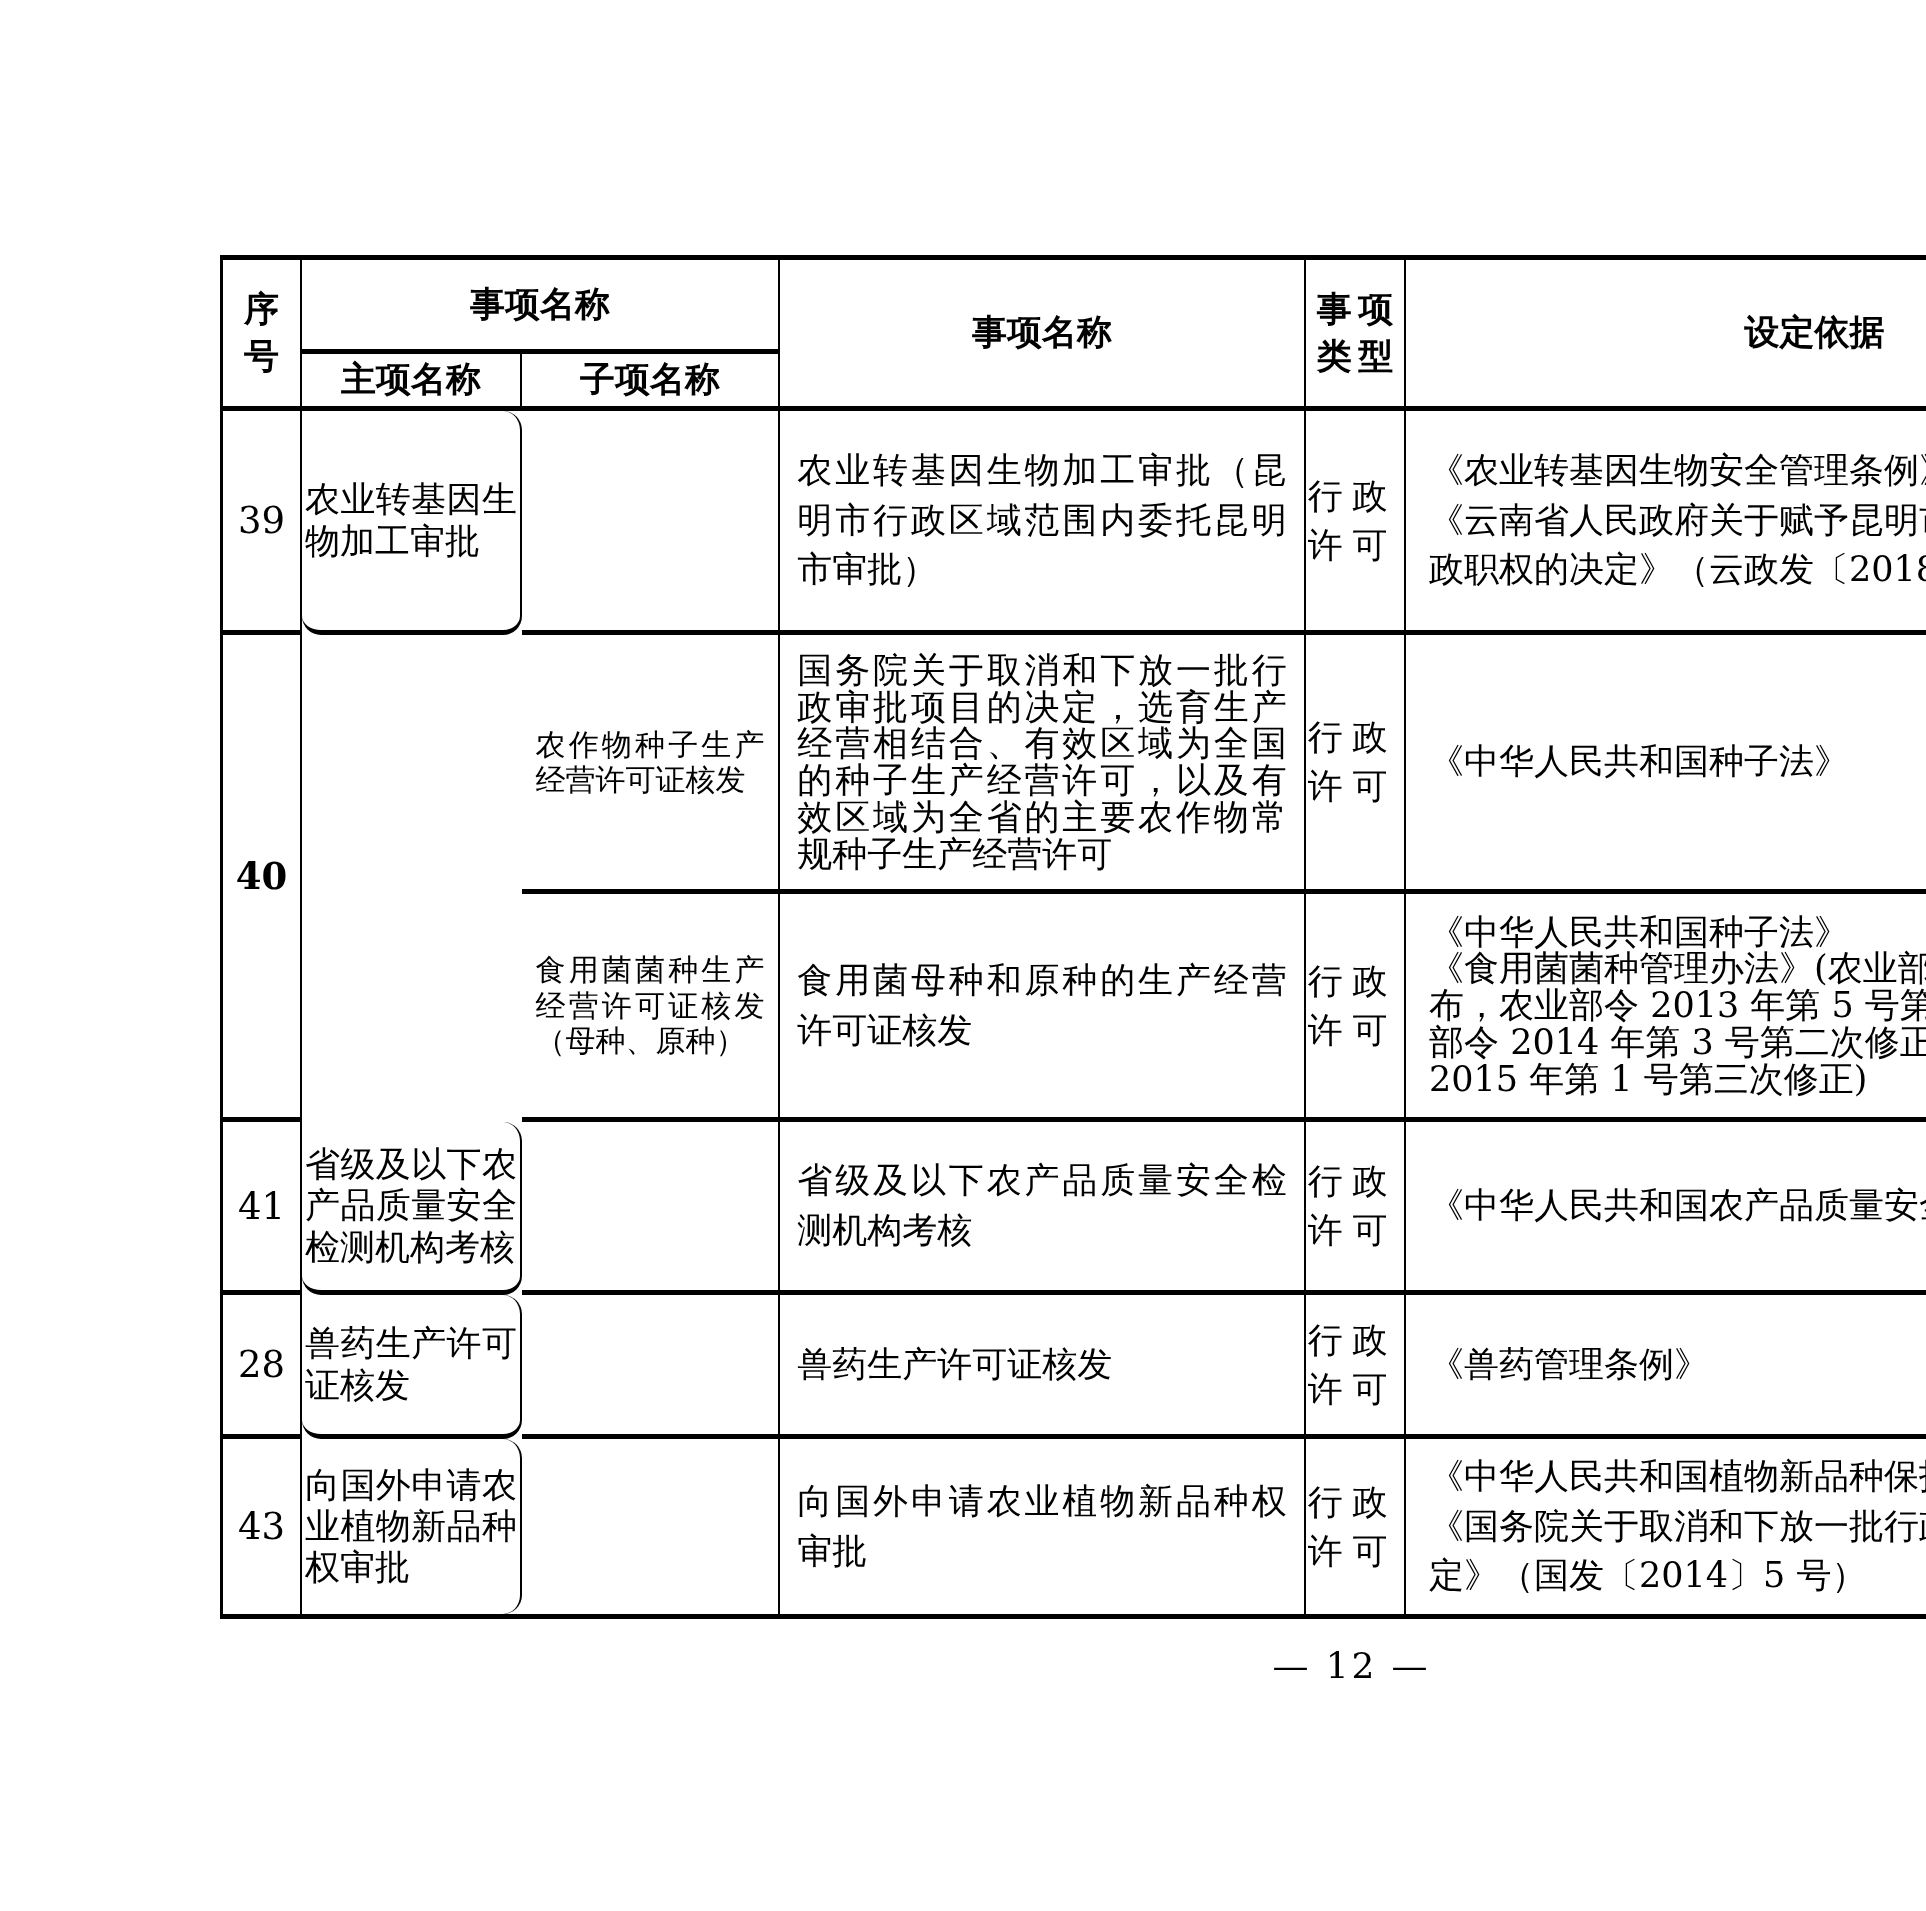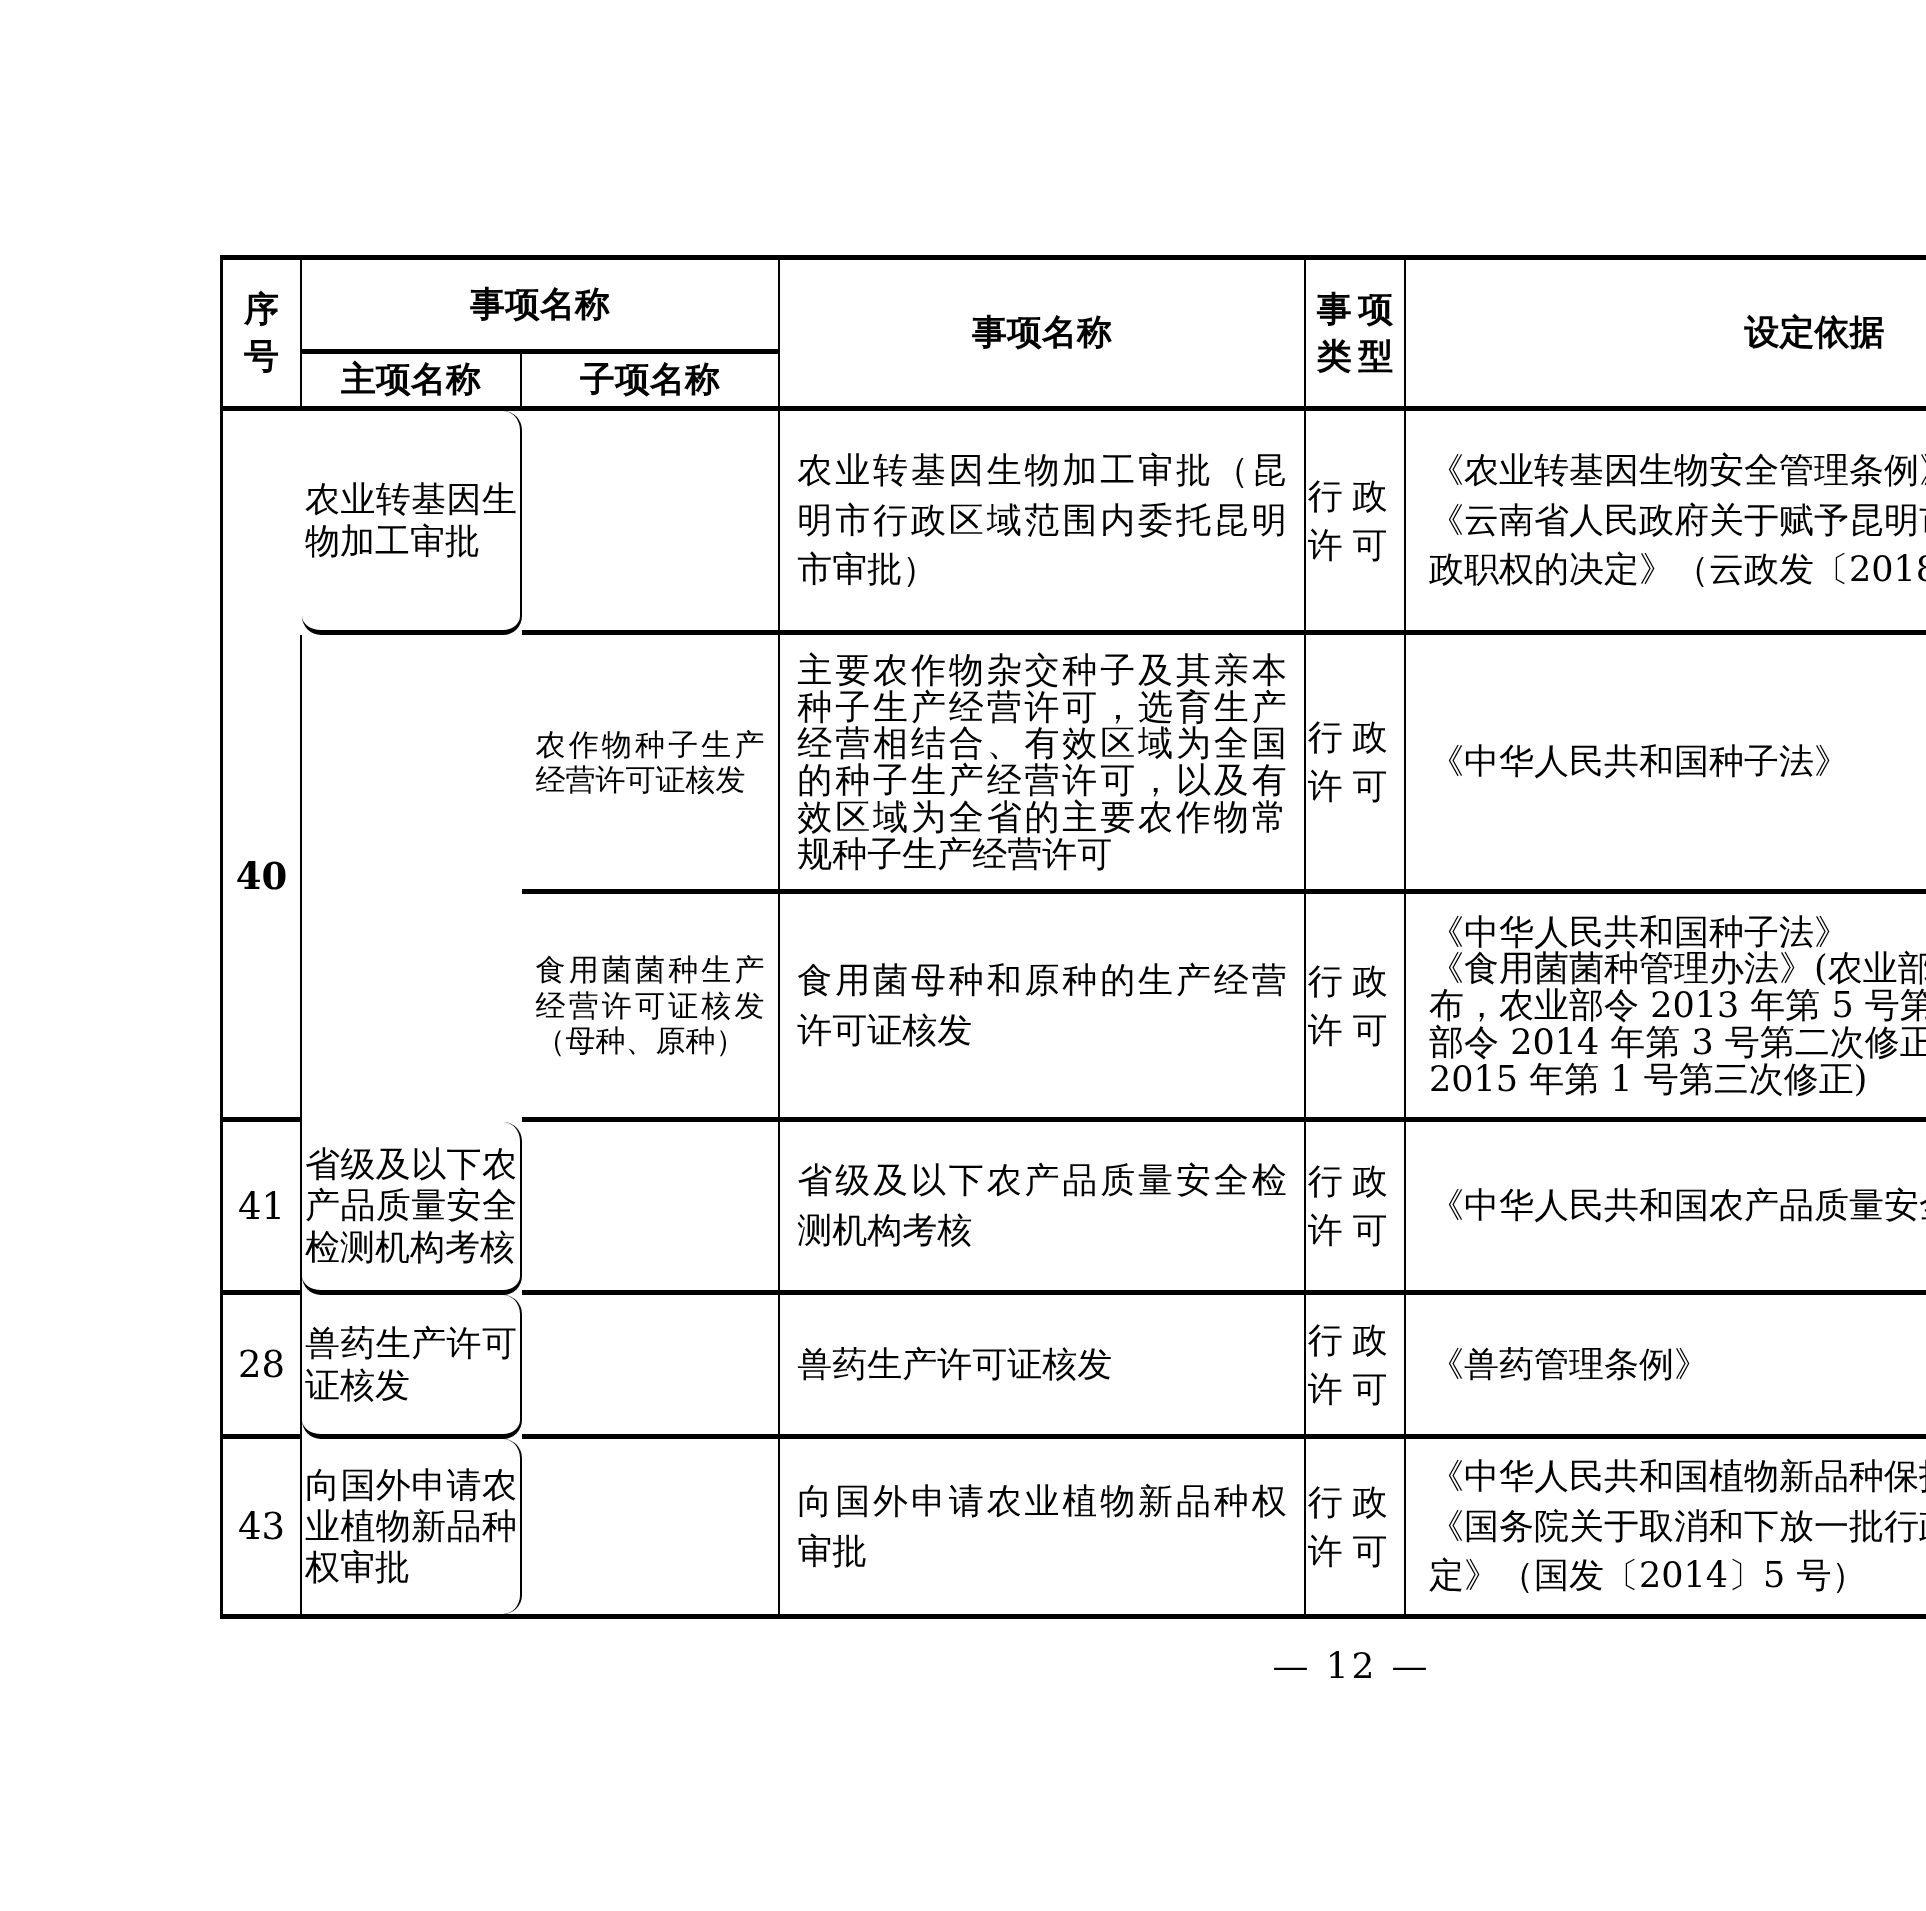--- a/index.html
+++ b/index.html
@@ -109,20 +109,23 @@
       <div>事项名称</div>
     </div>
     <div class="c hd" style="grid-column:5;grid-row:1/span 2;">
       <div class="ls">事项</div>
       <div class="ls">类型</div>
     </div>
     <div class="c hd" style="grid-column:6;grid-row:1/span 2;">
       <div>设定依据</div>
     </div>
 
+    <div class="c bc num" style="grid-column:1;grid-row:3;">
+      <div>39</div>
+    </div>
     <div class="c bc name jt" style="grid-column:2;grid-row:3;">
       <div>农业转基因生物加工审批</div>
     </div>
     <div class="c bc subname" style="grid-column:3;grid-row:3;"></div>
     <div class="c bc auth jt" style="grid-column:4;grid-row:3;">
       <div>农业转基因生物加工审批（昆明市行政区域范围内委托昆明市审批）</div>
     </div>
     <div class="c bc typec" style="grid-column:5;grid-row:3;">
       <div class="type-box">行政许可</div>
     </div>
@@ -131,21 +134,21 @@
       <div>《云南省人民政府关于赋予昆明市行使部分省级行政职权的决定》（云政发〔2018〕36 号）</div>
     </div>
 
     <div class="c bc num" style="grid-column:1;grid-row:4/span 2;font-weight:bold;">
       <div>40</div>
     </div>
     <div class="c bc subname jt" style="grid-column:3;grid-row:4;">
       <div>农作物种子生产经营许可证核发</div>
     </div>
     <div class="c bc auth jt tight" style="grid-column:4;grid-row:4;">
-      <div>主要农作物杂交种子及其亲本种子生产经营许可，选育生产经营相结合、有效区域为全国的种子生产经营许可，以及有效区域为全省的主要农作物常规种子生产经营许可</div>
+      <div>国务院关于取消和下放一批行政审批项目的决定，选育生产经营相结合、有效区域为全国的种子生产经营许可，以及有效区域为全省的主要农作物常规种子生产经营许可</div>
     </div>
     <div class="c bc typec" style="grid-column:5;grid-row:4;">
       <div class="type-box">行政许可</div>
     </div>
     <div class="c bc basis" style="grid-column:6;grid-row:4;">
       <div>《中华人民共和国种子法》</div>
     </div>
 
     <div class="c bc subname jt" style="grid-column:3;grid-row:5;">
       <div>食用菌菌种生产经营许可证核发（母种、原种）</div>

